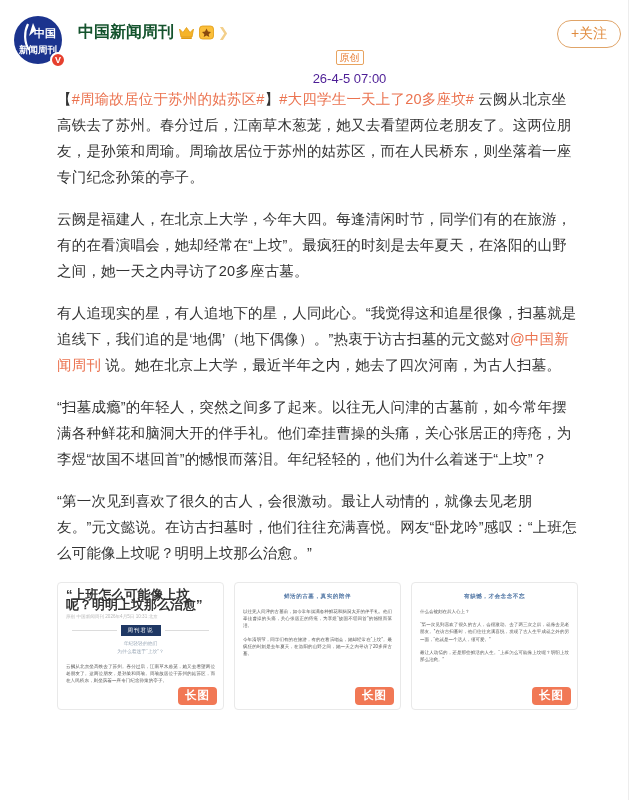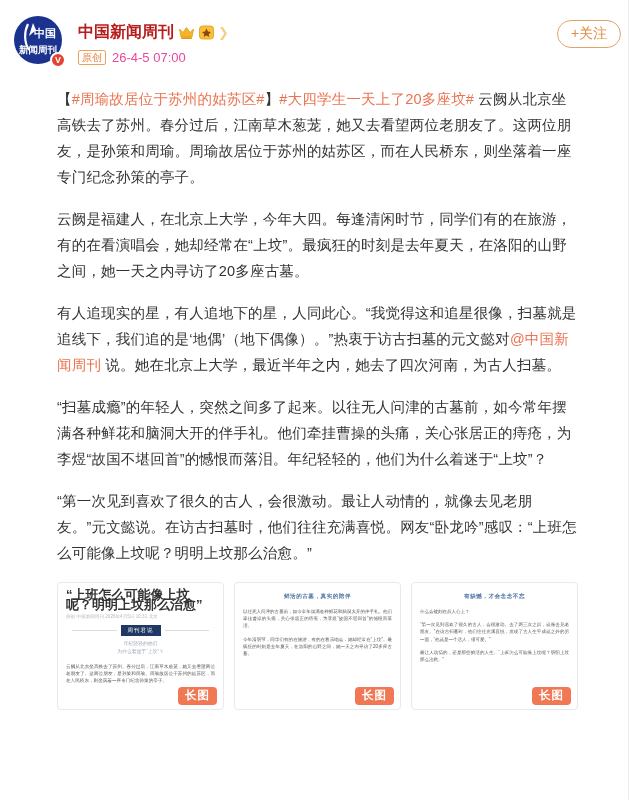--- a/index.html
+++ b/index.html
@@ -11,27 +11,27 @@
   
   .post-header { position:relative; padding:18px 18px 0 18px; height:74px; }
   .avatar-wrap { position:absolute; left:14px; top:16px; width:50px; height:50px; cursor:pointer; }
   .avatar { width:48px; height:48px; border-radius:50%; background:#1b338e; position:relative; overflow:hidden; }
   .avatar svg { display:block; }
   .v-badge { position:absolute; right:-2px; bottom:-2px; width:16px; height:16px; border-radius:50%;
              background:#e6402e; border:2px solid #fff; color:#fff; font-size:9px; font-weight:bold;
              display:flex; align-items:center; justify-content:center; }
   .h-info { margin-left:60px; padding-top:4px; }
   .name-row { display:flex; align-items:center; gap:4px; }
-  .account-name { font-size:16px; font-weight:bold; color:#b91c1c; cursor:pointer; }
+  .account-name { font-size:16px; font-weight:bold; color:#14532d; cursor:pointer; }
   .crown-icon svg, .member-icon svg { display:block; }
   .chevron-icon { color:#f3cf8a; font-size:13px; font-weight:bold; line-height:1; }
-  .meta-row { display:flex; align-items:center; gap:6px; margin-top:7px; }
+  .meta-row { display:flex; align-items:center; gap:6px; margin-top:7px;flex-direction:column; }
   .orig-tag { font-size:10px; color:#e8823c; border:1px solid #e8a35f; border-radius:2px;
               padding:0px 3px; line-height:13px; }
-  .timestamp { font-size:13px; color:#ec4899; }
+  .timestamp { font-size:13px; color:#4c1d95; }
   .follow-button { position:absolute; right:18px; top:20px; width:64px; height:28px; border-radius:15px;
                    background:#fff; border:1.5px solid #e0a468; color:#e08b3e; font-size:14px;
                    display:flex; align-items:center; justify-content:center; cursor:pointer;
                    font-family:inherit; }
 
   
   .content { padding:12px 61px 0 57px; }
   .content p { font-size:14.5px; line-height:26px; color:#333; margin-bottom:16px;
                letter-spacing:0.2px; }
   .link { color:#eb7350; text-decoration:none; cursor:pointer; }

